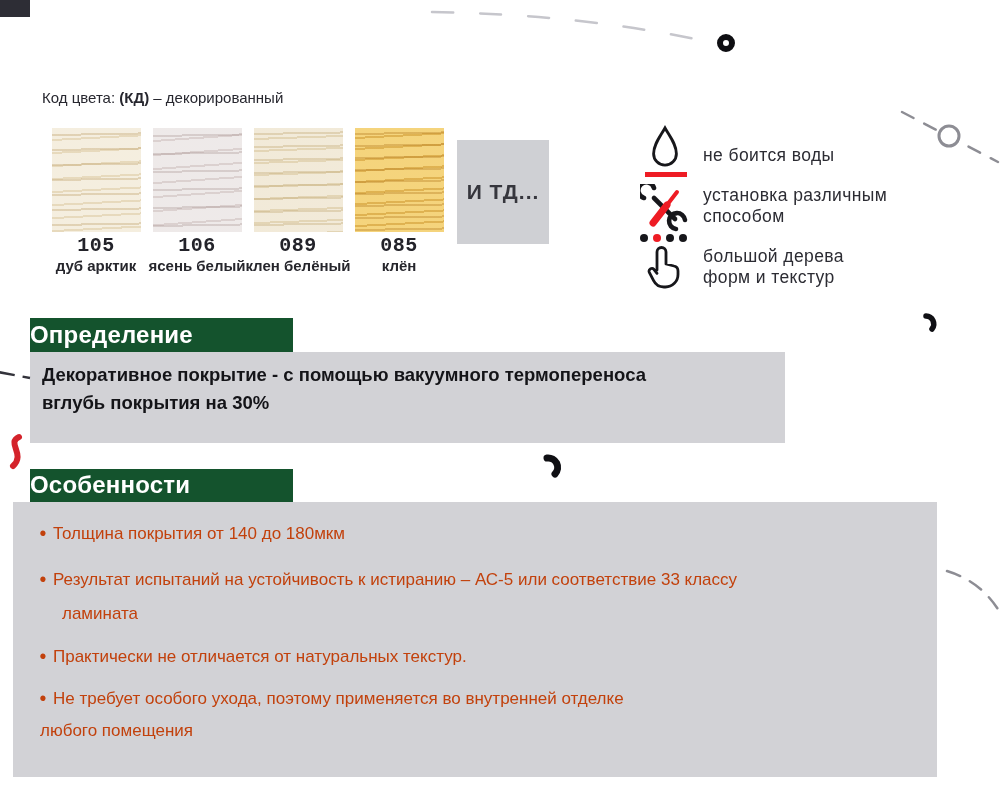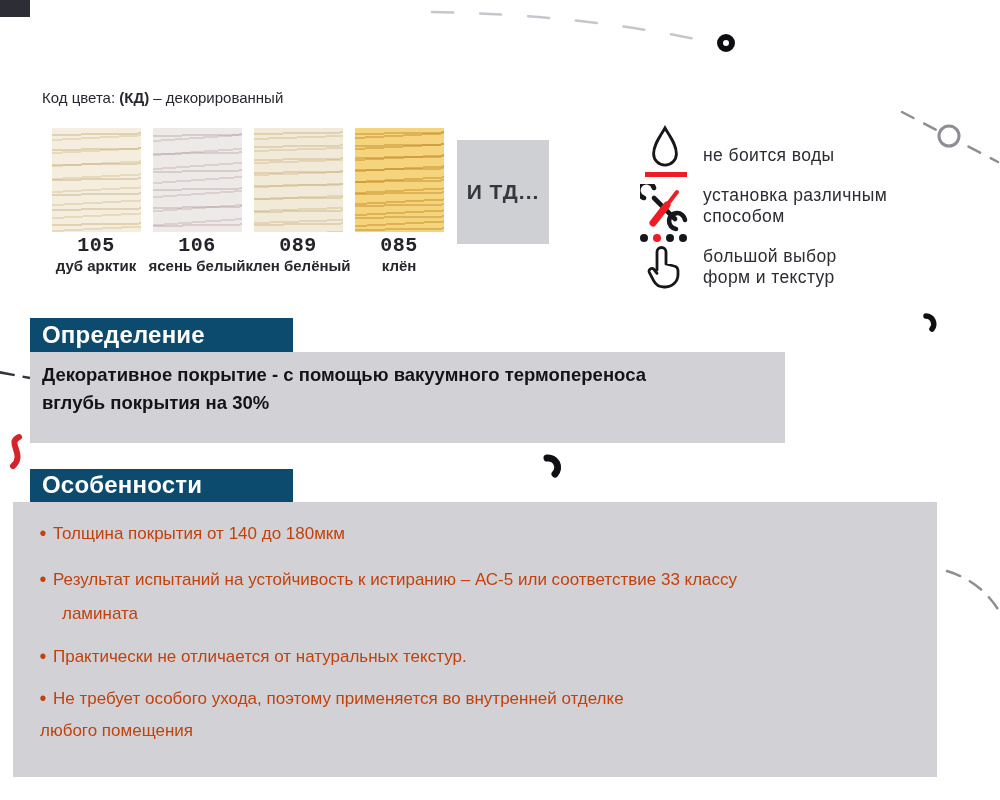--- a/index.html
+++ b/index.html
@@ -35,22 +35,22 @@
   
   .ic-label{position:absolute;font-size:17.5px;font-weight:500;color:#2c2c33;letter-spacing:.4px;line-height:21px;}
   .lbl1{left:703px;top:145px;white-space:nowrap;}
   .lbl2{left:703px;top:185px;width:200px;}
   .lbl3{left:703px;top:246px;width:185px;}
   .drop-bar{left:645px;top:172px;width:42px;height:5px;background:#ee1c24;}
   .dot{position:absolute;top:234px;width:8px;height:8px;border-radius:50%;background:#17171b;}
   .dot.red{background:#ee1c24;}
 
   
-  .hdr{position:absolute;left:30px;width:263px;background:#0c4a6e;color:#ffffff;
-       font-size:24px;font-weight:800;padding-left:12px;box-sizing:border-box;letter-spacing:.2px;}
+  .hdr{position:absolute;left:30px;width:263px;background:#14532d;color:#ffffff;
+       font-size:24px;font-weight:800;box-sizing:border-box;letter-spacing:.2px;}
   .hdr1{top:318px;height:34px;line-height:33px;}
   .hdr2{top:469px;height:48px;line-height:32px;}
   .panel{position:absolute;background:#d2d2d6;}
   .panel1{left:30px;top:352px;width:755px;height:91px;}
   .panel2{left:13px;top:502px;width:924px;height:275px;}
   .def-text{left:42px;top:361px;font-size:18.5px;font-weight:700;color:#141418;line-height:27.5px;white-space:nowrap;}
   .feat-line{position:absolute;left:40px;font-size:17px;font-weight:400;color:#c2410c;white-space:nowrap;}
   .feat-line .mark{display:inline-block;margin-right:7px;transform:scale(1.15);}
   .fl1{top:524px;} .fl2a{top:570px;} .fl2b{top:604px;margin-left:22px;} .fl3{top:647px;} .fl4a{top:689px;} .fl4b{top:721px;}
 
@@ -101,21 +101,21 @@
   </svg>
   <div class="ic-label lbl2">установка различным способом</div>
 
   <div class="dot" style="left:640px"></div>
   <div class="dot red" style="left:653px"></div>
   <div class="dot" style="left:666px"></div>
   <div class="dot" style="left:679px"></div>
   <svg class="icon-svg" style="left:643px;top:243px" width="46" height="48" viewBox="0 0 46 48">
     <path d="M14 27 V9 a4.5 4.5 0 0 1 9 0 v12 l8 2 a5 5 0 0 1 4 4.9 v3.6 a12.5 12.5 0 0 1 -12.5 12.5 h-1.6 a11.5 11.5 0 0 1 -10.3 -6.3 l-4.3 -8.4 a2.8 2.8 0 0 1 4.6 -3 l3.1 4" fill="none" stroke="#17171b" stroke-width="2.8" stroke-linecap="round" stroke-linejoin="round"></path>
   </svg>
-  <div class="ic-label lbl3">большой выбор форм и текстур</div>
+  <div class="ic-label lbl3">большой дерева форм и текстур</div>
 
   <div class="hdr hdr1">Определение</div>
   <div class="panel panel1"></div>
   <div class="abs def-text">
     <div>Декоративное покрытие - с помощью вакуумного термопереноса</div>
     <div>вглубь покрытия на 30%</div>
   </div>
 
   <div class="hdr hdr2">Особенности</div>
   <div class="panel panel2"></div>

